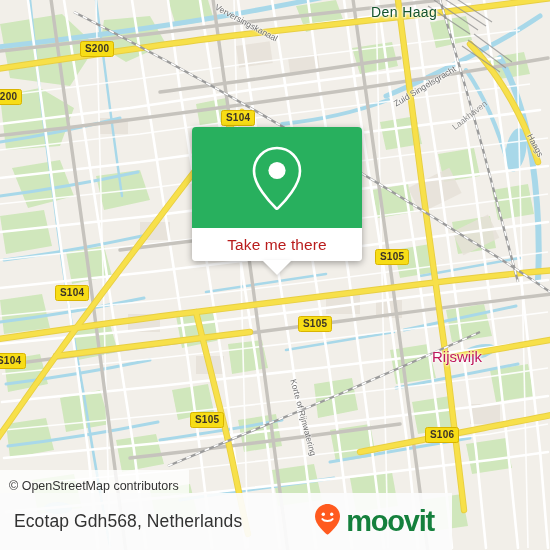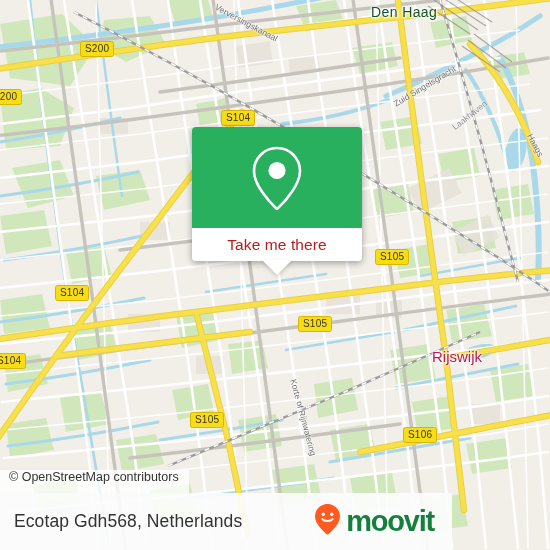--- a/index.html
+++ b/index.html
@@ -53,21 +53,21 @@
     pointer-events: none;
     transform-origin: left top;
   }
   .shield {
     position: absolute;
     background: #f7dd16;
     border: 1.2px solid #d9b400;
     border-radius: 2.5px;
     color: #3a3328;
     font-size: 10px;
-    font-weight: normal;
+    font-weight: bold;
     letter-spacing: 0.2px;
     padding: 1.5px 4px 2px 4px;
     white-space: nowrap;
     line-height: 1;
   }
 
   
   #popup-card {
     position: absolute;
     left: 192px; top: 127px;
@@ -114,21 +114,21 @@
   }
 
   
   #attribution {
     position: absolute;
     left: 0; top: 470px;
     height: 23px;
     padding: 0 10px 0 9px;
     background: rgba(255,255,255,0.78);
     display: flex;
-    align-items: flex-start;
+    align-items: flex-end;
     color: #333333;
     font-size: 12.5px;
     white-space: nowrap;
     z-index: 50;
   }
 
   
   #bottom-bar {
     position: absolute;
     left: 0; top: 493px;
@@ -386,21 +386,21 @@
     <div class="street-label" style="left:450px; top:124px; transform:rotate(-38deg); opacity:0.75;">Laakhaven</div>
 
     <div class="shield" style="left:80px; top:41px;">S200</div>
     <div class="shield" style="left:-12px; top:89px;">S200</div>
     <div class="shield" style="left:221px; top:110px;">S104</div>
     <div class="shield" style="left:55px; top:285px;">S104</div>
     <div class="shield" style="left:-8px; top:353px;">S104</div>
     <div class="shield" style="left:375px; top:249px;">S105</div>
     <div class="shield" style="left:298px; top:316px;">S105</div>
     <div class="shield" style="left:190px; top:412px;">S105</div>
-    <div class="shield" style="left:403px; top:427px;">S106</div>
+    <div class="shield" style="left:425px; top:427px;">S106</div>
   </div>
 
   <div id="popup-card">
     <div id="popup-green">
       <span>
         <svg width="54" height="66" viewBox="0 0 54 66" xmlns="http://www.w3.org/2000/svg">
           <path d="M27 3 C14.3 3 4 13.3 4 26 C4 40 19 56.5 26 63.2 C26.6 63.8 27.4 63.8 28 63.2 C35 56.5 50 40 50 26 C50 13.3 39.7 3 27 3 Z" fill="none" stroke="#ffffff" stroke-width="2.6"></path>
           <circle cx="27" cy="25.5" r="8.6" fill="#ffffff"></circle>
         </svg>
       </span>

